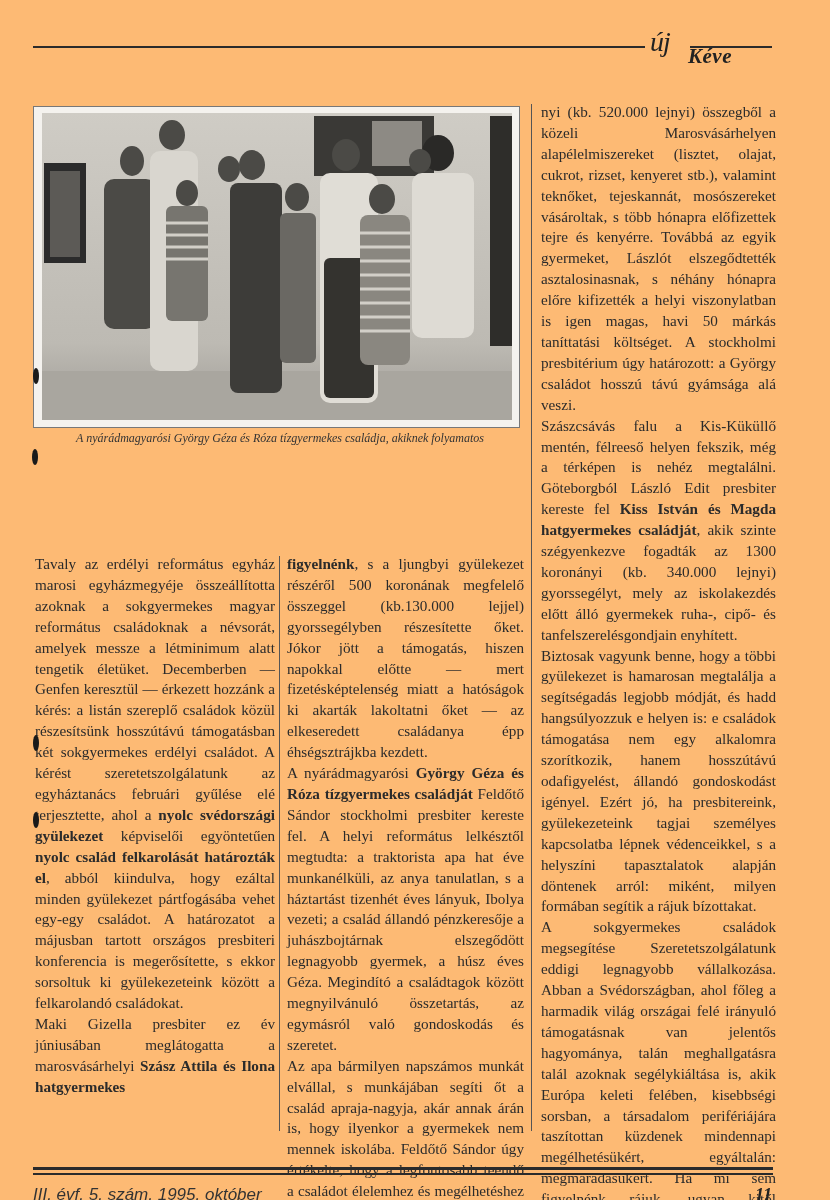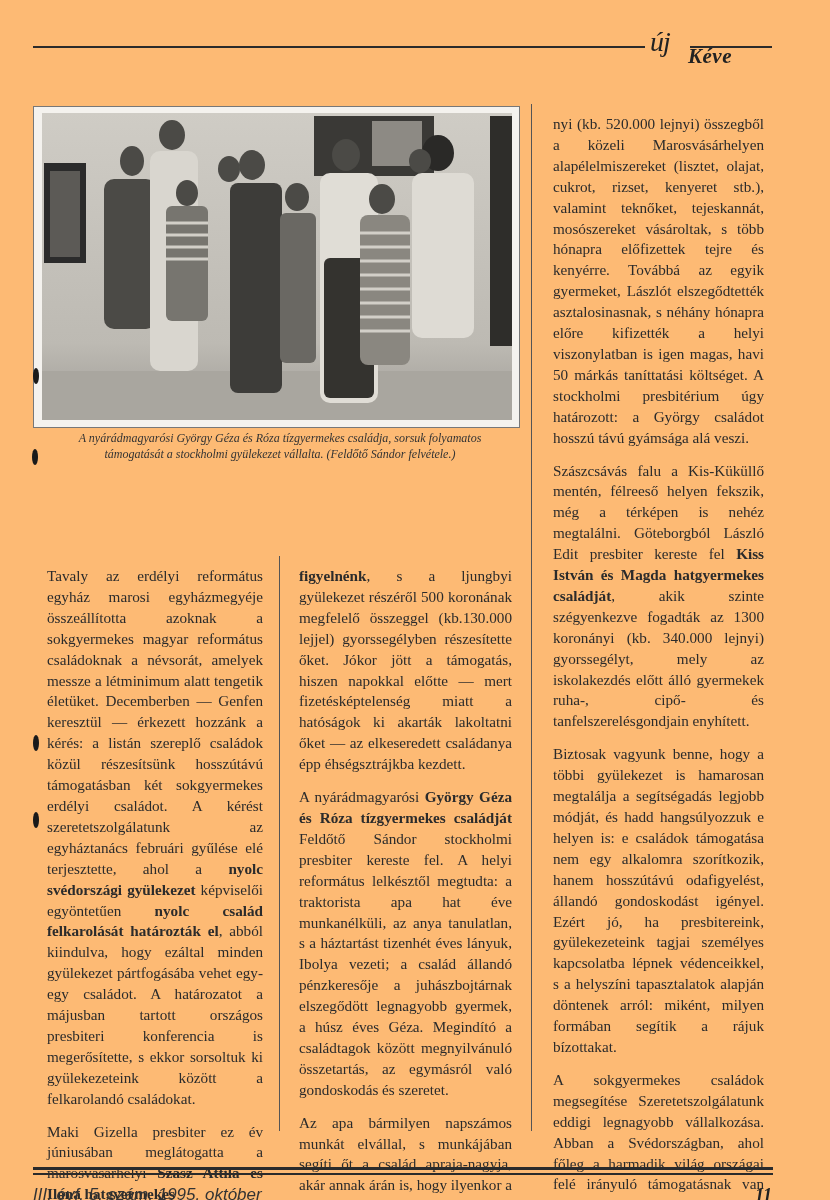--- a/index.html
+++ b/index.html
@@ -16,21 +16,21 @@
   .logo-uj { position: absolute; left: 650px; top: 26px; font-family: "Liberation Serif", serif; font-style: italic; font-size: 28px; color: #222; letter-spacing: -1px; }
   .logo-keve { position: absolute; left: 688px; top: 44px; font-family: "Liberation Serif", serif; font-style: italic; font-weight: bold; font-size: 21px; color: #222; letter-spacing: 0.5px; }
 
   .photo-frame { position: absolute; left: 33px; top: 106px; width: 485px; height: 320px; border: 1px solid #777; background: #f4f2ee; }
   .photo { position: absolute; left: 8px; top: 6px; width: 470px; height: 307px; overflow: hidden; background: #b8b6b0; }
   .caption { position: absolute; left: 40px; top: 430px; width: 480px; text-align: center; font-style: italic; font-size: 12px; line-height: 16px; color: #333; }
 
   .headline { position: absolute; left: 40px; top: 482px; width: 480px; text-align: center; font-family: "Liberation Serif", serif; font-style: italic; font-weight: bold; font-size: 33px; color: #2a2a2a; letter-spacing: -0.3px; }
 
   .col { position: absolute; font-size: 15.2px; line-height: 20.9px; text-align: justify; color: #2b2b2b; }
-  .col p { margin: 12px; }
+  .col p { margin: 0; }
   .col-1 { left: 35px; top: 554px; width: 240px; }
   .col-2 { left: 287px; top: 554px; width: 237px; }
   .col-3 { left: 541px; top: 102px; width: 235px; }
   .col b { font-weight: bold; }
   .vrule { position: absolute; width: 1px; background: #555; }
   .vrule-1 { left: 279px; top: 556px; height: 575px; }
   .vrule-2 { left: 531px; top: 104px; height: 1027px; }
 
   .footer-rule-a { position: absolute; left: 33px; top: 1167px; width: 740px; height: 3px; background: #2b2b2b; }
   .footer-rule-b { position: absolute; left: 33px; top: 1173px; width: 740px; height: 2px; background: #2b2b2b; }
@@ -101,22 +101,21 @@
           <line x1="318" y1="176" x2="368" y2="176"></line>
             <line x1="318" y1="190" x2="368" y2="190"></line>
           <line x1="318" y1="204" x2="368" y2="204"></line>
             <line x1="318" y1="218" x2="368" y2="218"></line>
         </g>
       </svg>
     </div>
   </div>
 
   <div class="caption">
-    <div>A nyárádmagyarósi György Géza és Róza tízgyermekes családja, sorsuk folyamatos</div>
-    <div>támogatását a stockholmi gyülekezet vállalta. (Feldőtő Sándor felvétele.)</div>
+    <div>A nyárádmagyarósi György Géza és Róza tízgyermekes családja, akiknek folyamatos</div>
   </div>
 
 
   <div class="col col-1">
     <p><span>Tavaly az erdélyi református egyház marosi egyházmegyéje összeállította azoknak a sokgyermekes magyar református családoknak a névsorát, amelyek messze a létminimum alatt tengetik életüket. Decemberben — Genfen keresztül — érkezett hozzánk a kérés: a listán szereplő családok közül részesítsünk hosszútávú támogatásban két sokgyermekes erdélyi családot. A kérést szeretetszolgálatunk az egyháztanács februári gyűlése elé terjesztette, ahol a </span><b>nyolc svédországi gyülekezet</b><span> képviselői egyöntetűen </span><b>nyolc család felkarolását határozták el</b><span>, abból kiindulva, hogy ezáltal minden gyülekezet pártfogásába vehet egy-egy családot. A határozatot a májusban tartott országos presbiteri konferencia is megerősítette, s ekkor sorsoltuk ki gyülekezeteink között a felkarolandó családokat.</span></p>
     <p><span>Maki Gizella presbiter ez év júniusában meglátogatta a marosvásárhelyi </span><b>Szász Attila és Ilona hatgyermekes</b></p>
   </div>
 
   <div class="vrule vrule-1"></div>
 

